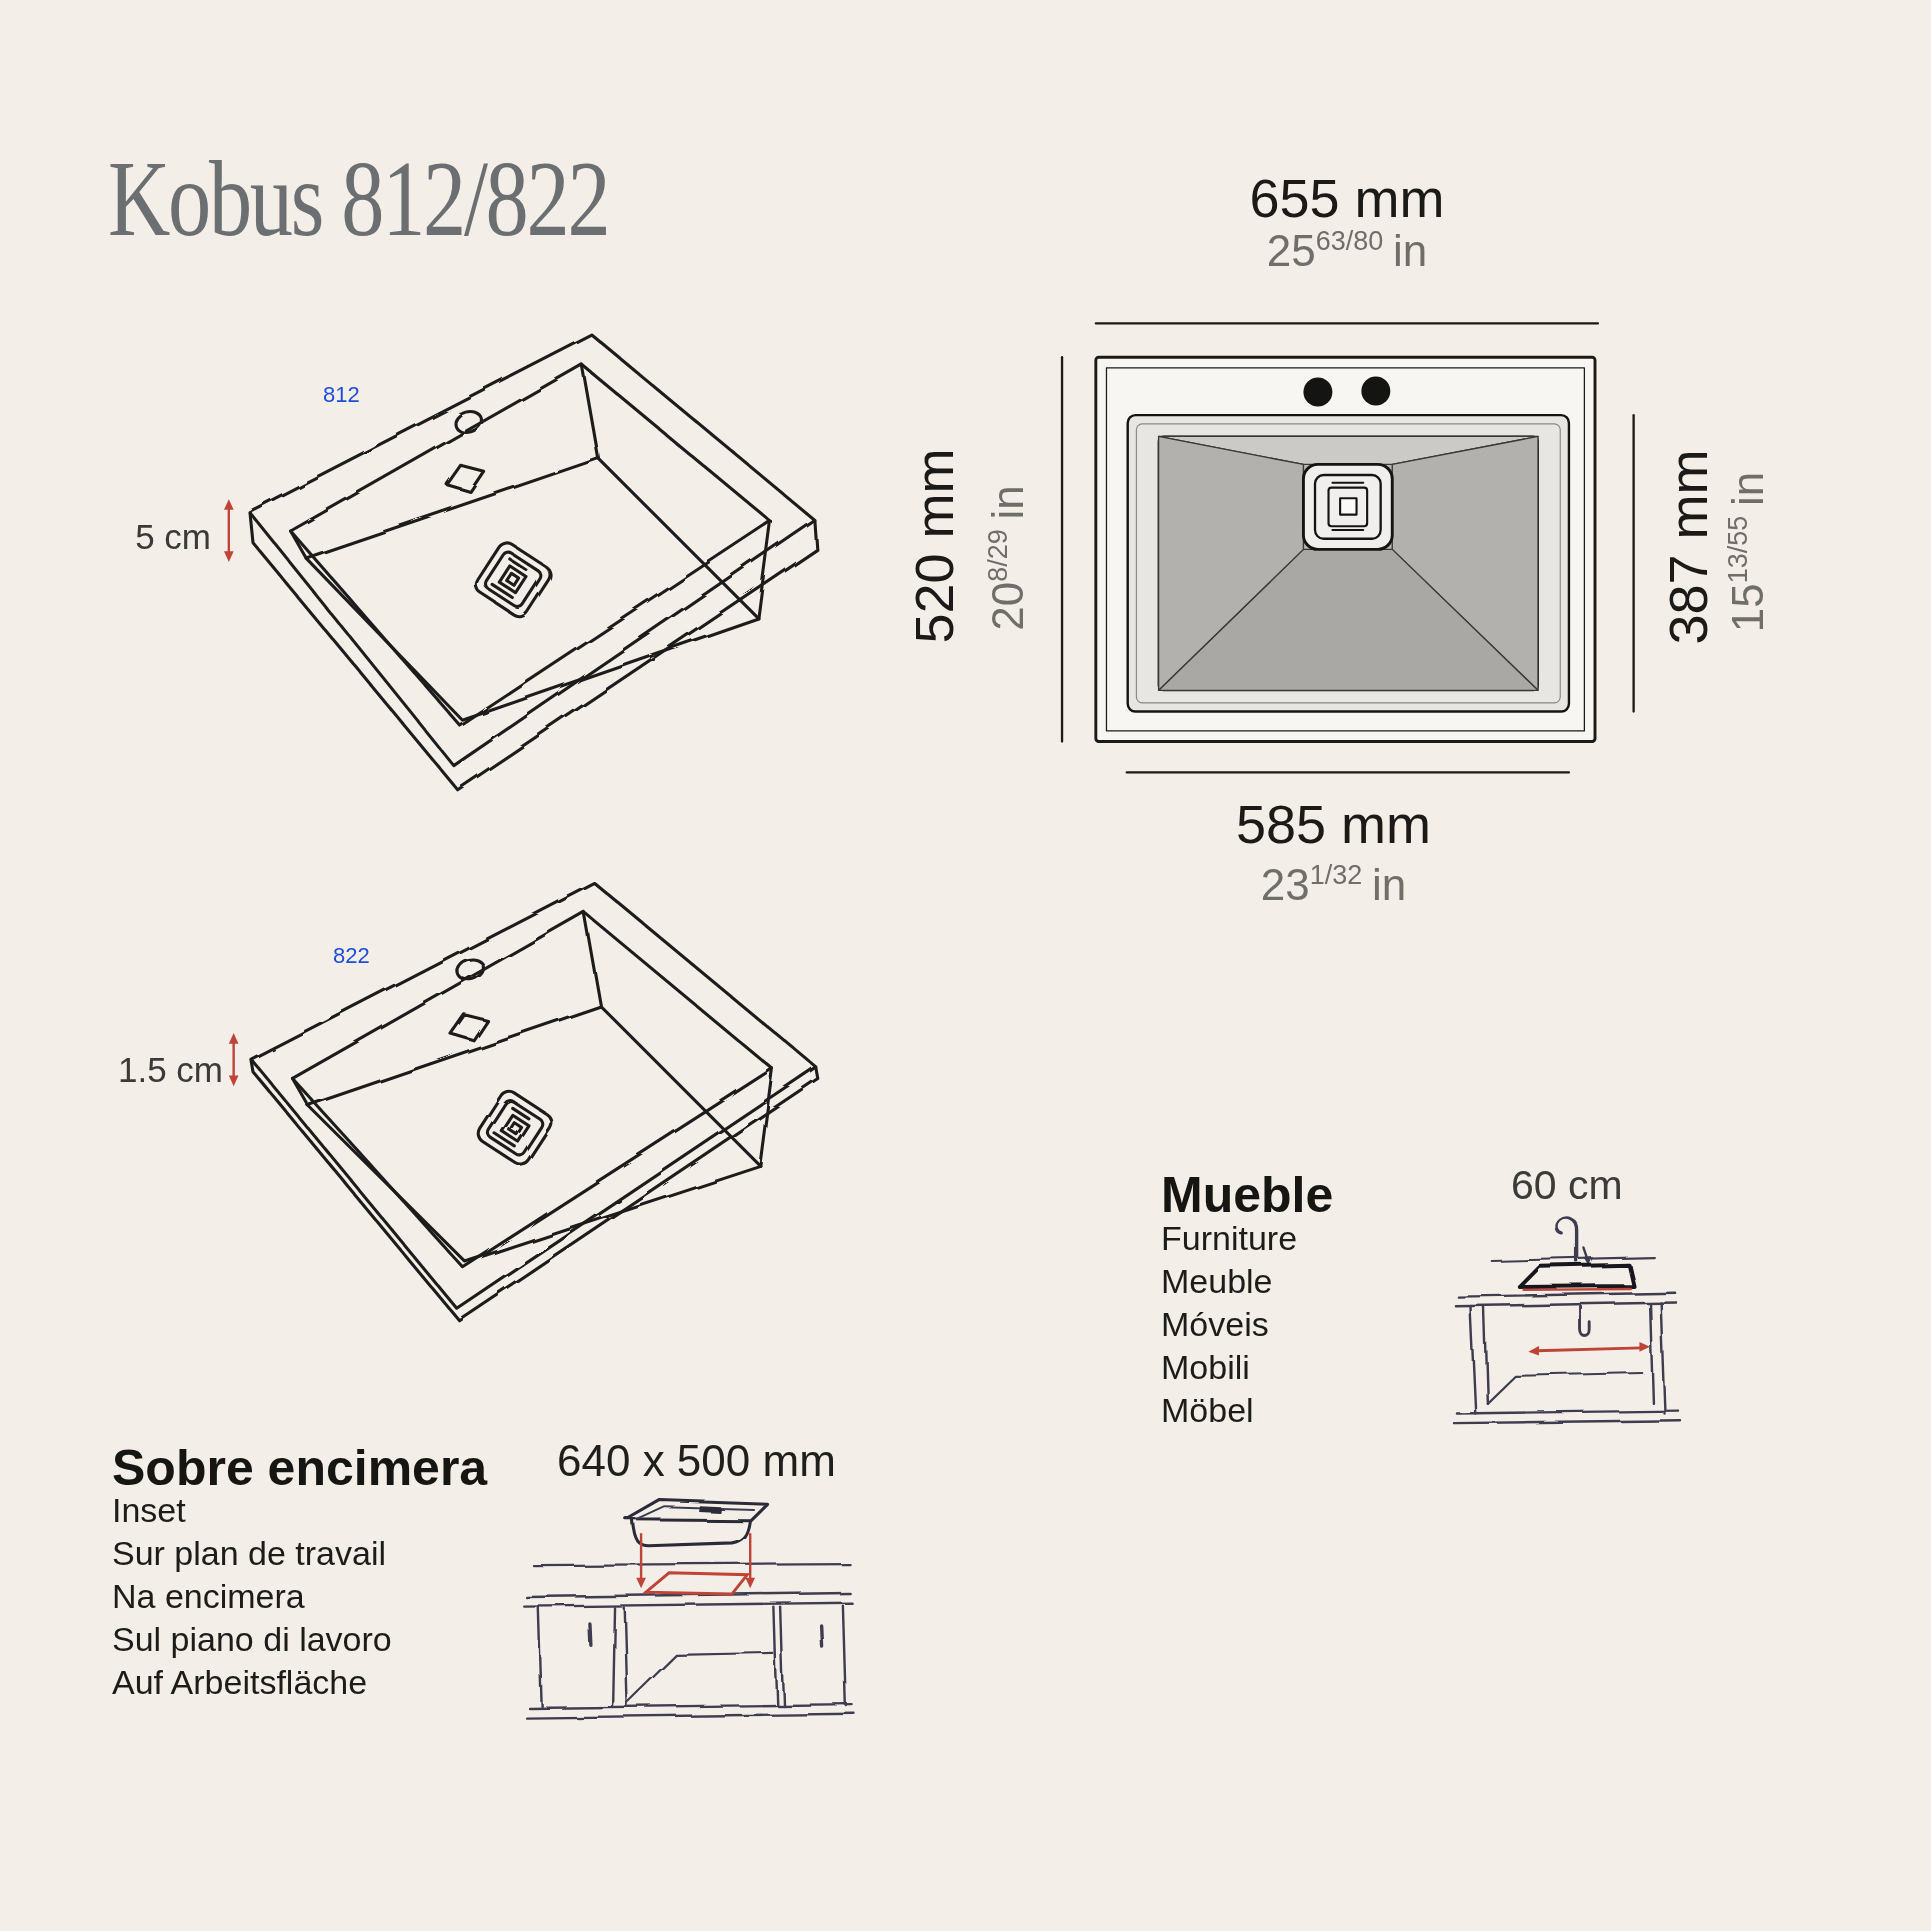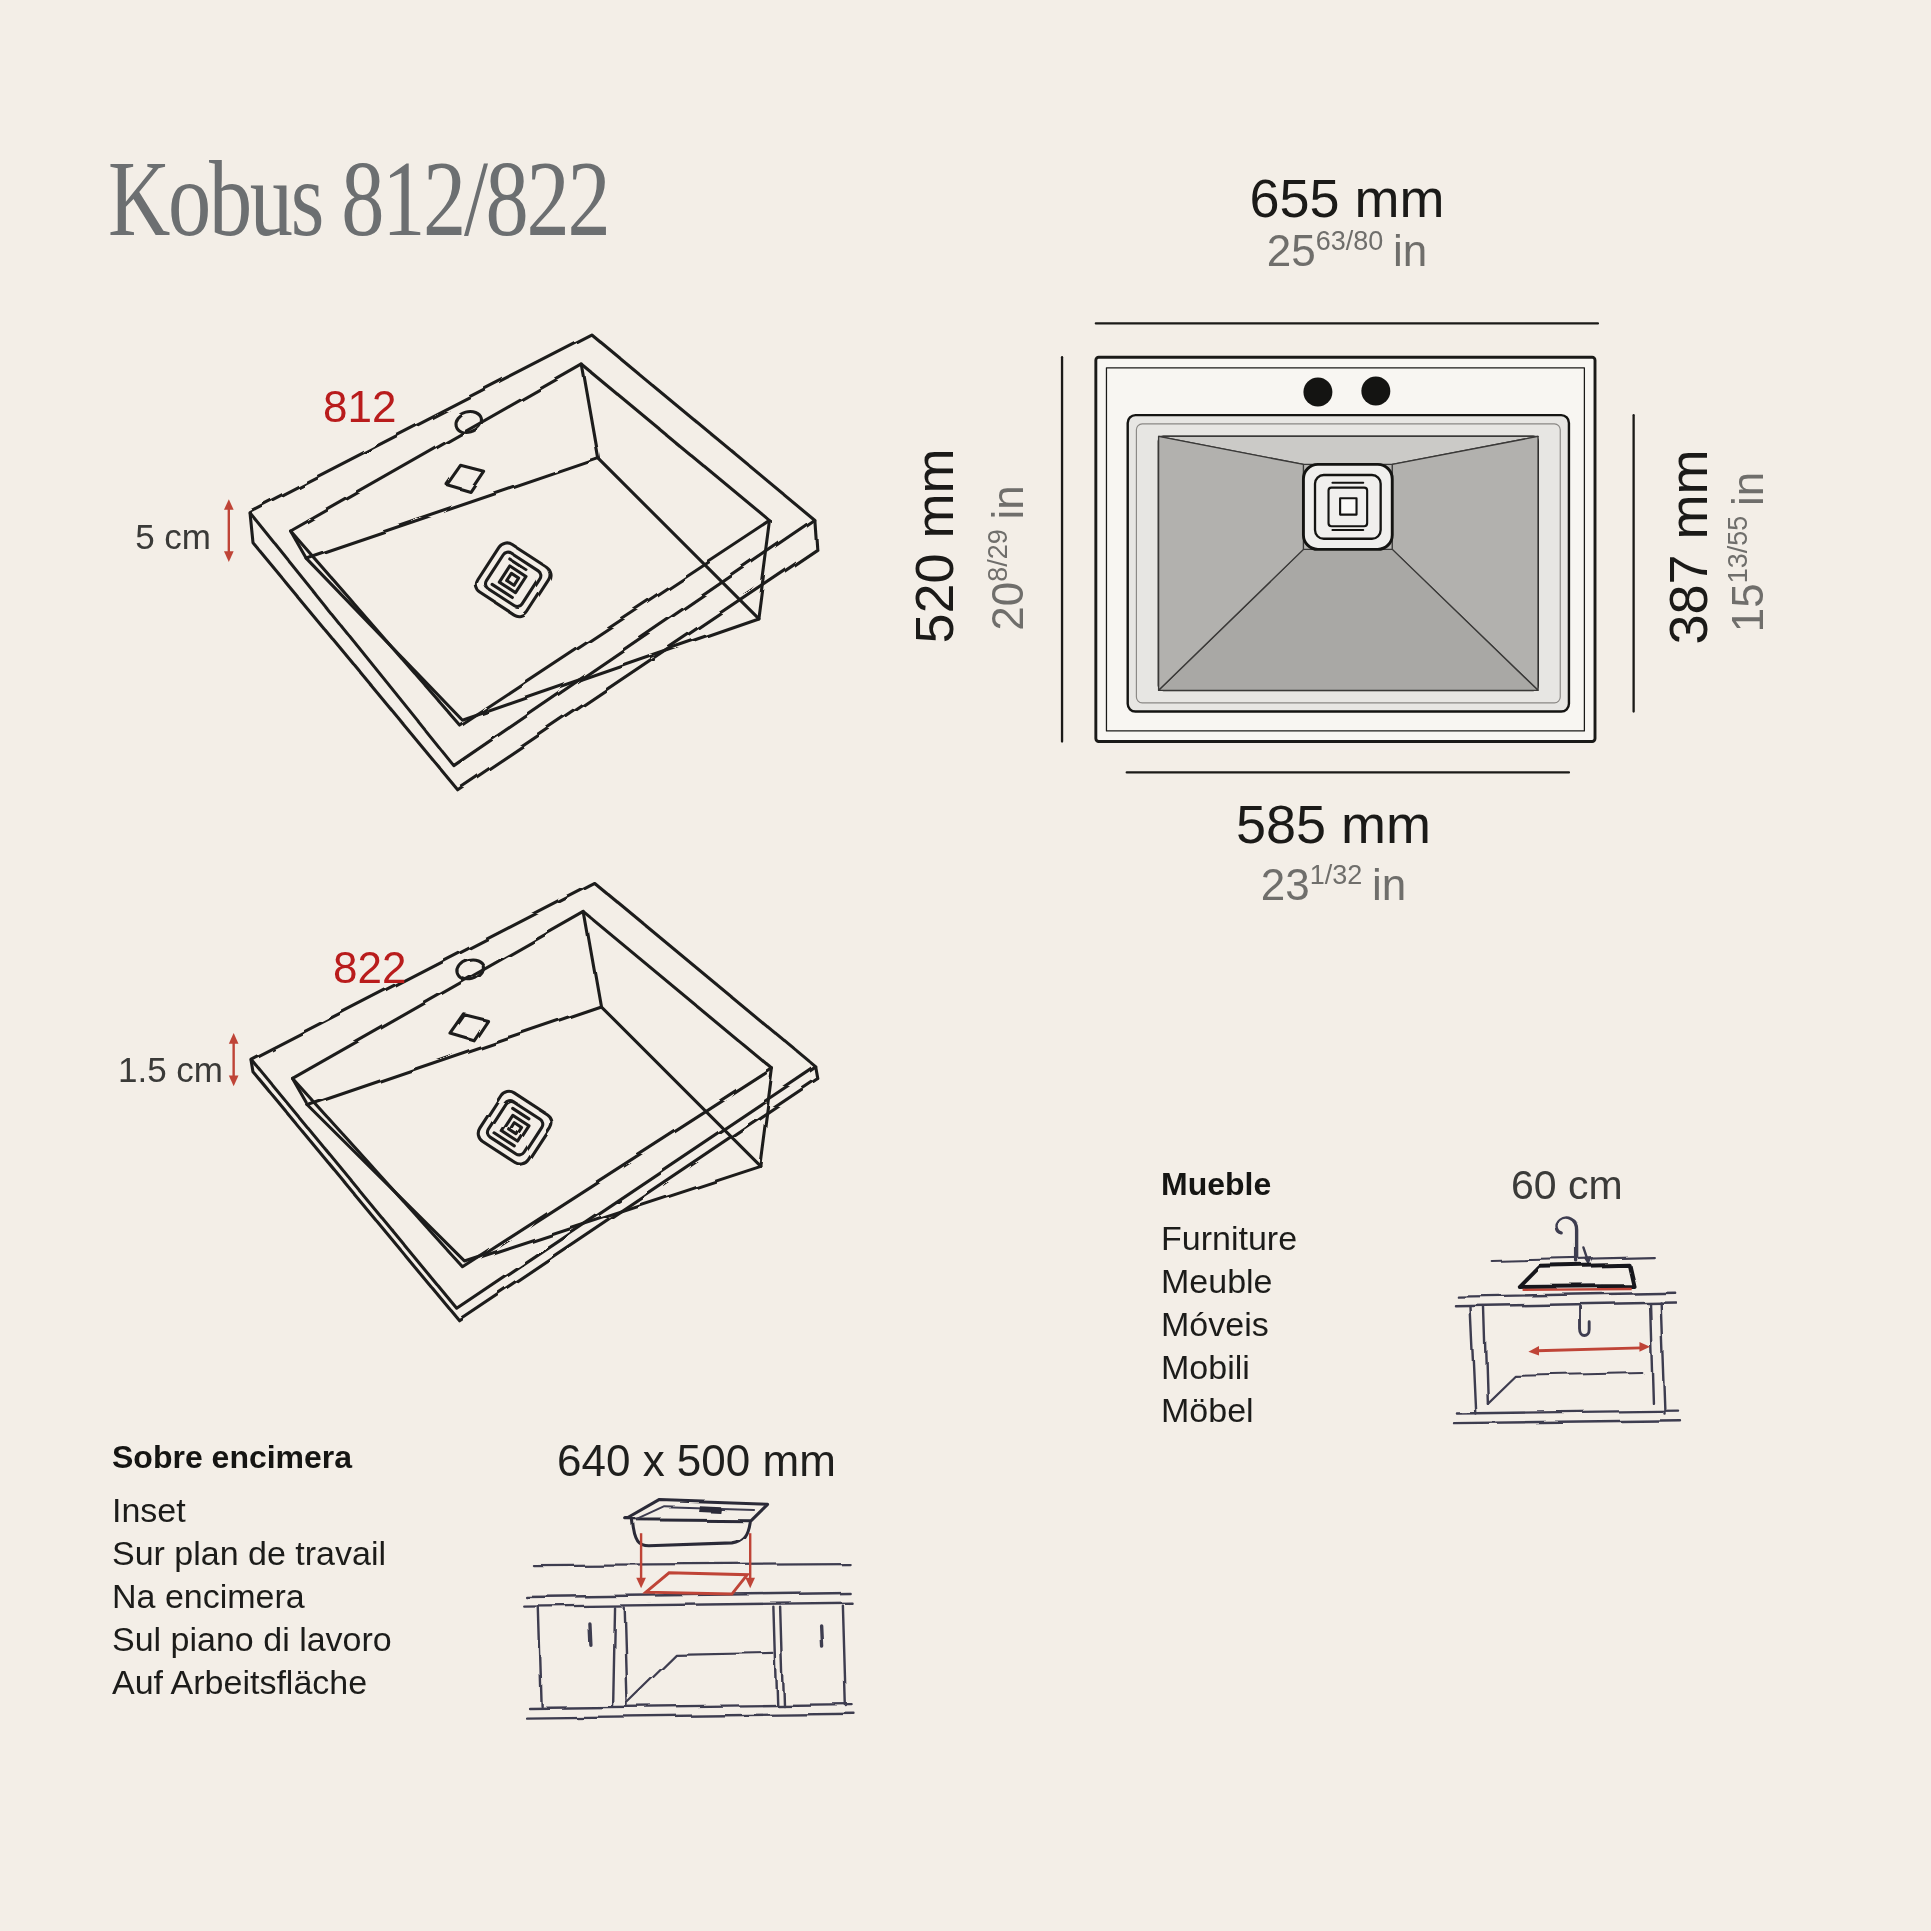--- a/index.html
+++ b/index.html
@@ -18,24 +18,24 @@
     transform:scaleX(.8);transform-origin:left top;
   }
   
   .dim-mm{font-size:54px;color:#1b1a18;white-space:nowrap;}
   .dim-in{font-size:44px;color:#6f6e6b;white-space:nowrap;}
   .dim-in sup{font-size:27px;vertical-align:super;letter-spacing:0;}
   .dim-in .unit{margin-left:9.7px;}
   .ctr{text-align:center;}
   .rot{transform:translate(-50%,-50%) rotate(-90deg);transform-origin:center;white-space:nowrap;}
   
-  .model-label{font-size:44px;color:#b91c1c;}
+  .model-label{font-size:22px;color:#1d4ed8;}
   .edge-label{font-size:35px;color:#3a3a38;text-align:right;}
   
-  .block-heading{font-size:32px;font-weight:bold;color:#151513;}
+  .block-heading{font-size:50px;font-weight:bold;color:#151513;}
   .block-items{font-size:34px;line-height:43px;color:#1c1c1a;}
   .cutout-label{font-size:44px;color:#1f1f1d;white-space:nowrap;margin-left:28px;}
   .width-label{font-size:41px;color:#3b3b39;white-space:nowrap;}
   svg{position:absolute;left:0;top:0;}
 </style>
 </head>
 <body>
 
 <svg width="1931" height="1931" viewBox="0 0 2000 2000">
   <defs>

